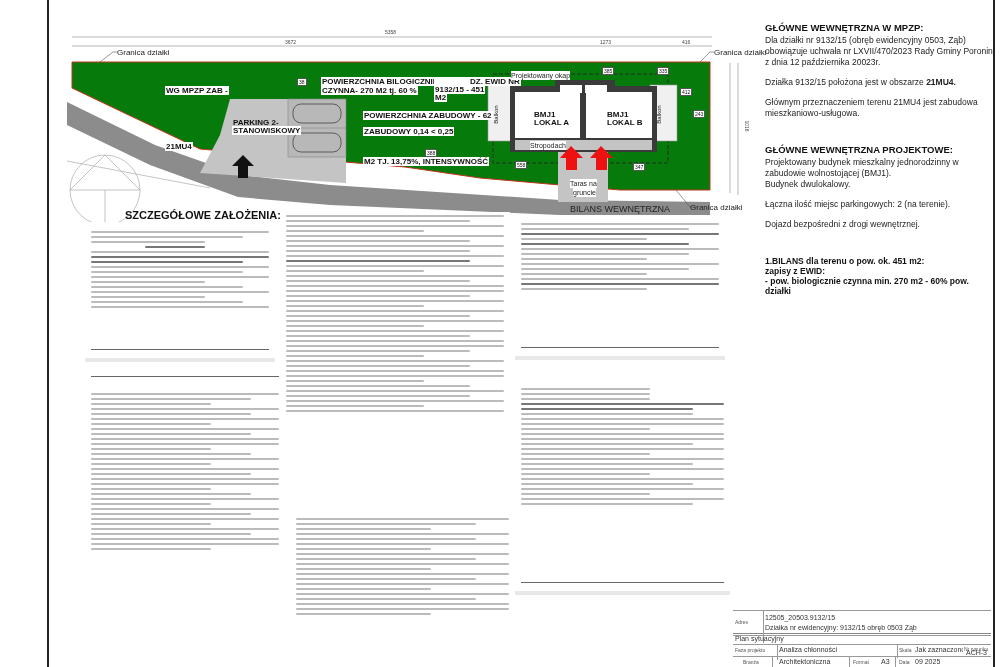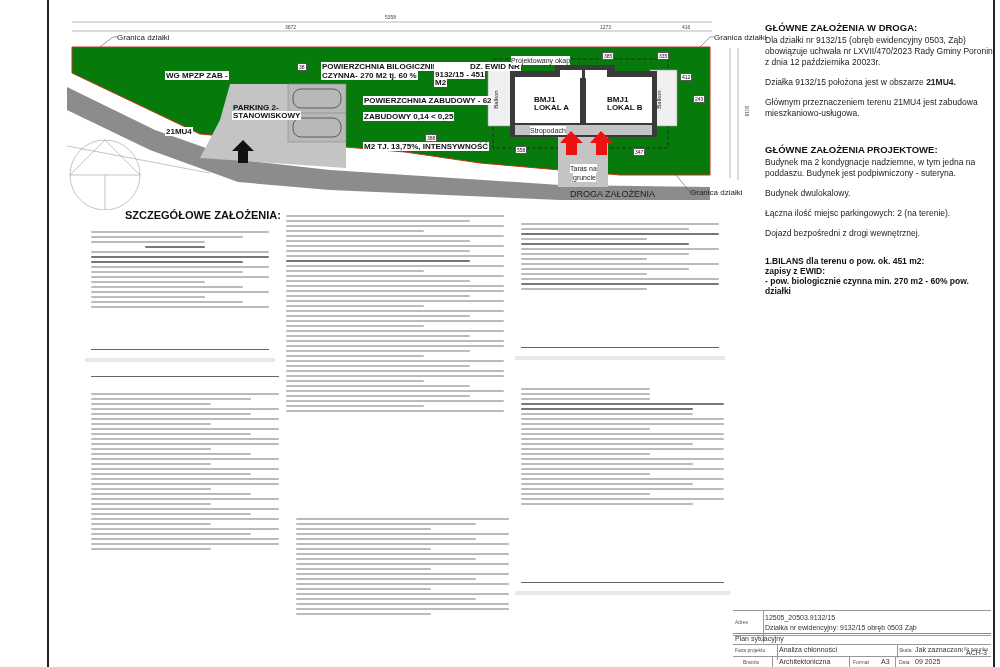--- a/index.html
+++ b/index.html
@@ -1,19 +1,19 @@
 <!DOCTYPE html>
 <html><head>
 <meta charset="utf-8">
 <style>
   html,body{margin:0;padding:0;background:#fff;}
   body{width:1000px;height:667px;position:relative;overflow:hidden;font-family:"Liberation Sans",sans-serif;color:#111;}
   .frame-left{position:absolute;left:47px;top:0;width:2px;height:667px;background:#222;}
   .frame-right{position:absolute;left:993px;top:0;width:2px;height:667px;background:#222;}
-  .plan{position:absolute;left:0;top:0;width:760px;height:210px;text-align:center;}
+  .plan{position:absolute;left:0;top:15px;width:760px;height:210px;text-align:center;}
   .lbl{position:absolute;font-size:8px;font-weight:bold;line-height:9px;background:#fff;color:#111;padding:0 1px;white-space:nowrap;}
   .lbl-plain{position:absolute;font-size:8px;line-height:9px;color:#222;white-space:nowrap;}
   .dim{position:absolute;font-size:5px;color:#444;}
   .tiny{position:absolute;font-size:5px;background:#fff;border:1px solid #555;padding:0 1px;line-height:6px;}
   .notes{position:absolute;left:765px;top:22px;width:228px;font-size:8.5px;line-height:11px;color:#222;}
   .notes h3{margin:0 0 2px 0;font-size:9.5px;font-weight:bold;color:#111;}
   .notes p{margin:0 0 9px 0;}
   .bilans{position:absolute;left:765px;top:256px;width:232px;font-size:8.5px;line-height:10px;font-weight:bold;color:#111;}
   .doc-title{position:absolute;left:125px;top:209px;font-size:11px;font-weight:bold;color:#111;}
   .page{position:absolute;background:#fff;overflow:hidden;}
@@ -120,40 +120,40 @@
   <div class="lbl" style="left:606px;top:103px;background:transparent;">LOKAL B</div>
 
   <div class="lbl-plain" style="left:487px;top:95px;font-size:6px;transform:rotate(-90deg);">Balkon</div>
   <div class="lbl-plain" style="left:650px;top:95px;font-size:6px;transform:rotate(-90deg);">Balkon</div>
 
   <div class="lbl-plain" style="left:530px;top:126px;font-size:7px;background:#fff;">Stropodach</div>
 
   <div class="lbl-plain" style="left:570px;top:164px;font-size:7px;background:#fff;">Taras na</div>
   <div class="lbl-plain" style="left:573px;top:173px;font-size:7px;background:#fff;">gruncie</div>
 
-  <div class="lbl-plain" style="left:570px;top:190px;font-size:9px;color:#222;">DROGA ZAŁOŻENIA</div>
+  <div class="lbl-plain" style="left:570px;top:190px;font-size:9px;color:#222;">BILANS WEWNĘTRZNA</div>
 
   <div class="tiny" style="left:297px;top:63px;">38</div>
   <div class="tiny" style="left:602px;top:52px;">385</div>
   <div class="tiny" style="left:657px;top:52px;">335</div>
   <div class="tiny" style="left:425px;top:134px;">388</div>
   <div class="tiny" style="left:680px;top:73px;">412</div>
   <div class="tiny" style="left:693px;top:95px;">243</div>
   <div class="tiny" style="left:515px;top:146px;">558</div>
   <div class="tiny" style="left:633px;top:148px;">347</div>
 </div>
 
 <div class="notes">
-  <h3>GŁÓWNE ZAŁOŻENIA W DROGA:</h3>
+  <h3>GŁÓWNE WEWNĘTRZNA W MPZP:</h3>
   <p>Dla działki nr 9132/15 (obręb ewidencyjny 0503, Ząb) obowiązuje uchwała nr LXVII/470/2023 Rady Gminy Poronin z dnia 12 października 20023r.</p>
   <p><span>Działka 9132/15 położona jest w obszarze </span><b>21MU4.</b></p>
   <p>Głównym przeznaczeniem terenu 21MU4 jest zabudowa mieszkaniowo-usługowa.</p>
   <div style="height:16px"></div>
-  <h3>GŁÓWNE ZAŁOŻENIA PROJEKTOWE:</h3>
-  <p>Budynek ma 2 kondygnacje nadziemne, w tym jedna na poddaszu. Budynek jest podpiwniczony - suteryna.</p>
+  <h3>GŁÓWNE WEWNĘTRZNA PROJEKTOWE:</h3>
+  <p style="margin-bottom:0">Projektowany budynek mieszkalny jednorodzinny w zabudowie wolnostojącej (BMJ1).</p>
   <p>Budynek dwulokalowy.</p>
   <p>Łączna ilość miejsc parkingowych: 2 (na terenie).</p>
   <p>Dojazd bezpośredni z drogi wewnętrznej.</p>
 </div>
 
 <div class="bilans">
   <div>1.BILANS dla terenu o pow. ok. 451 m2:</div>
   <div>zapisy z EWID:</div>
   <div>- pow. biologicznie czynna min. 270 m2 - 60% pow. działki</div>
 </div>

